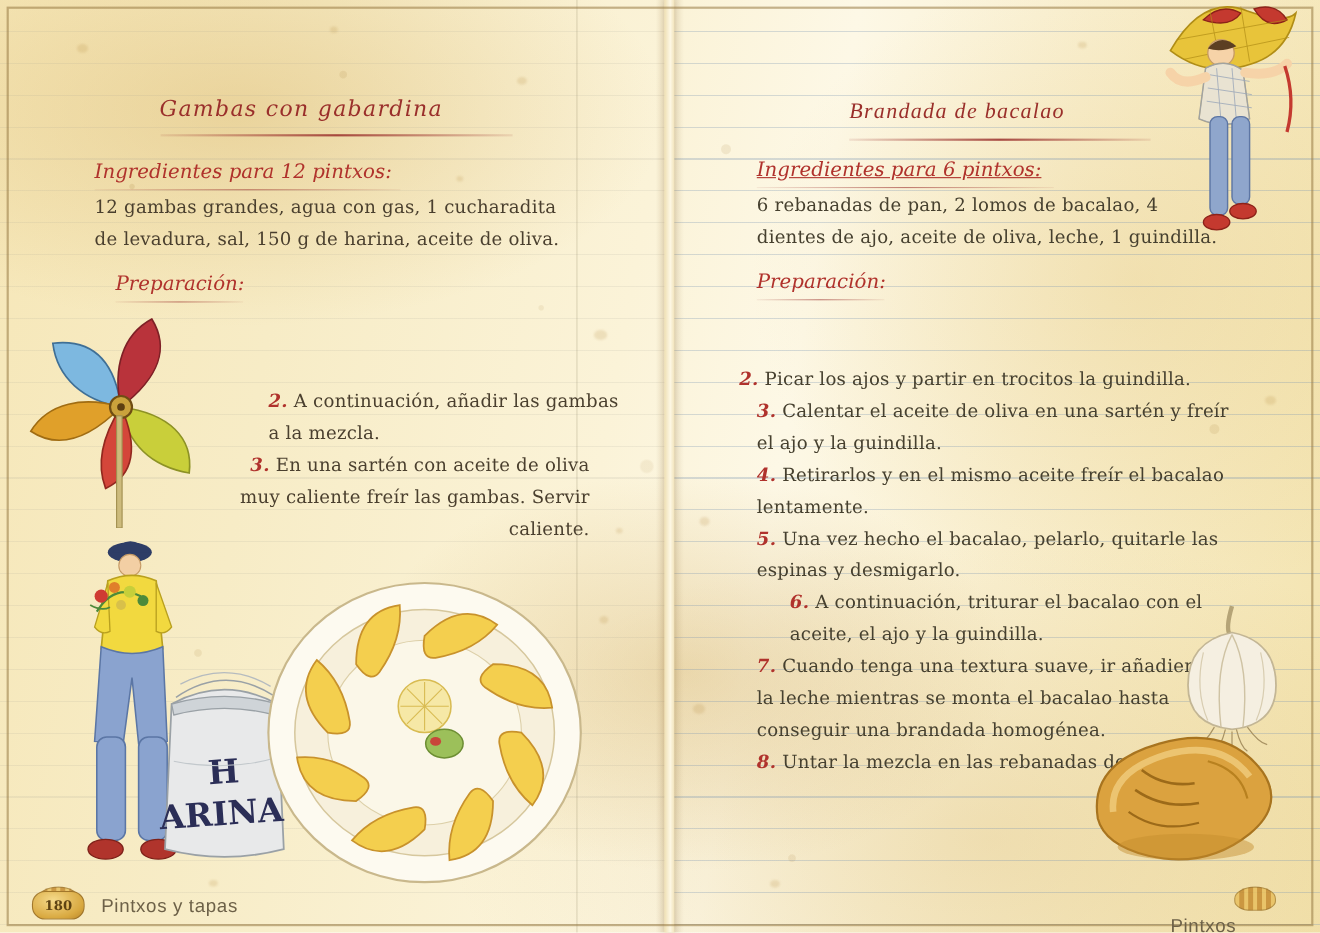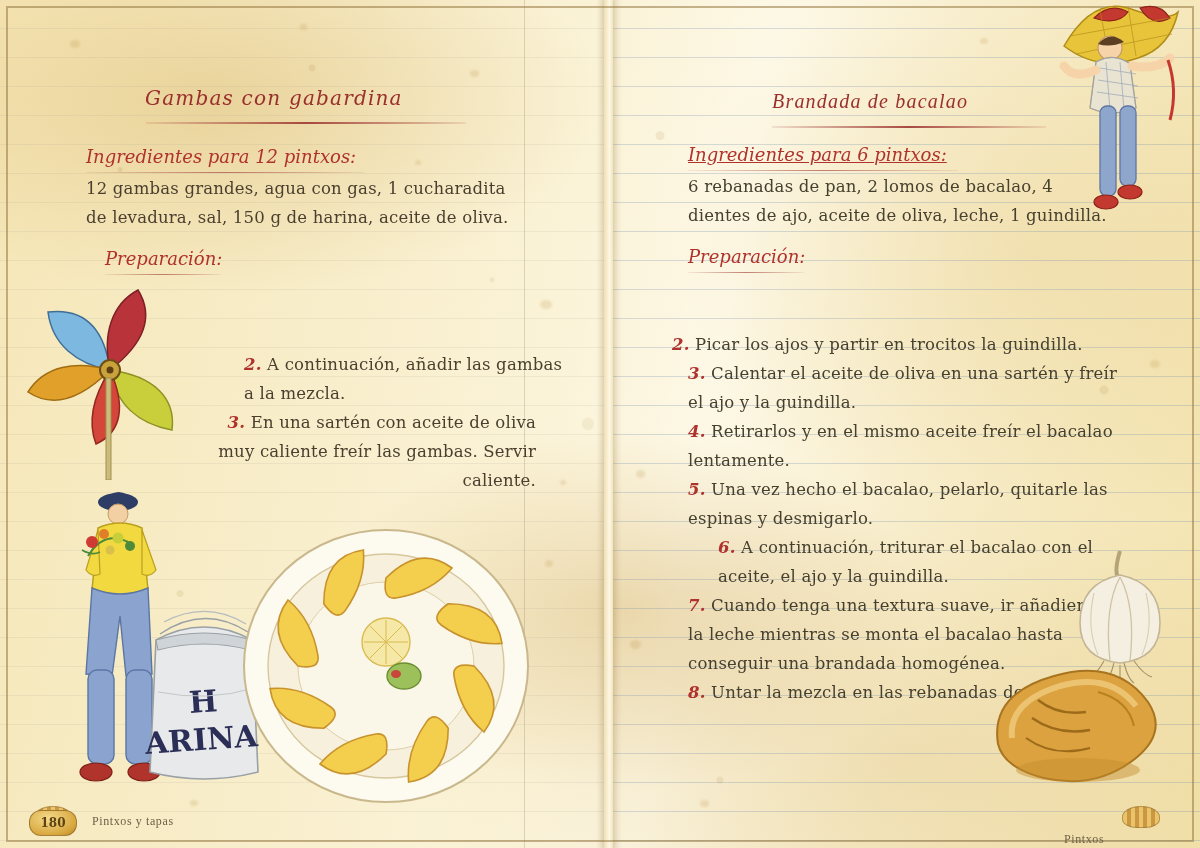--- a/index.html
+++ b/index.html
@@ -161,22 +161,22 @@
   }
   .num {
     color: #b0322c;
     font-style: italic;
     font-weight: bold;
   }
 
   
   .footer-text {
     position: absolute;
-    font-family: Liberation Serif, serif;
-    font-size: 12px;
+    font-family: Liberation Sans, sans-serif;
+    font-size: 17px;
     color: #6d6148;
     letter-spacing: 0.6px;
   }
   .page-num-badge {
     position: absolute;
     width: 46px;
     height: 24px;
     border-radius: 12px;
     background: radial-gradient(ellipse at 40% 30%, #f5d98a, #d8a83f 70%, #b9862b);
     border: 1px solid rgba(140,100,35,0.7);

